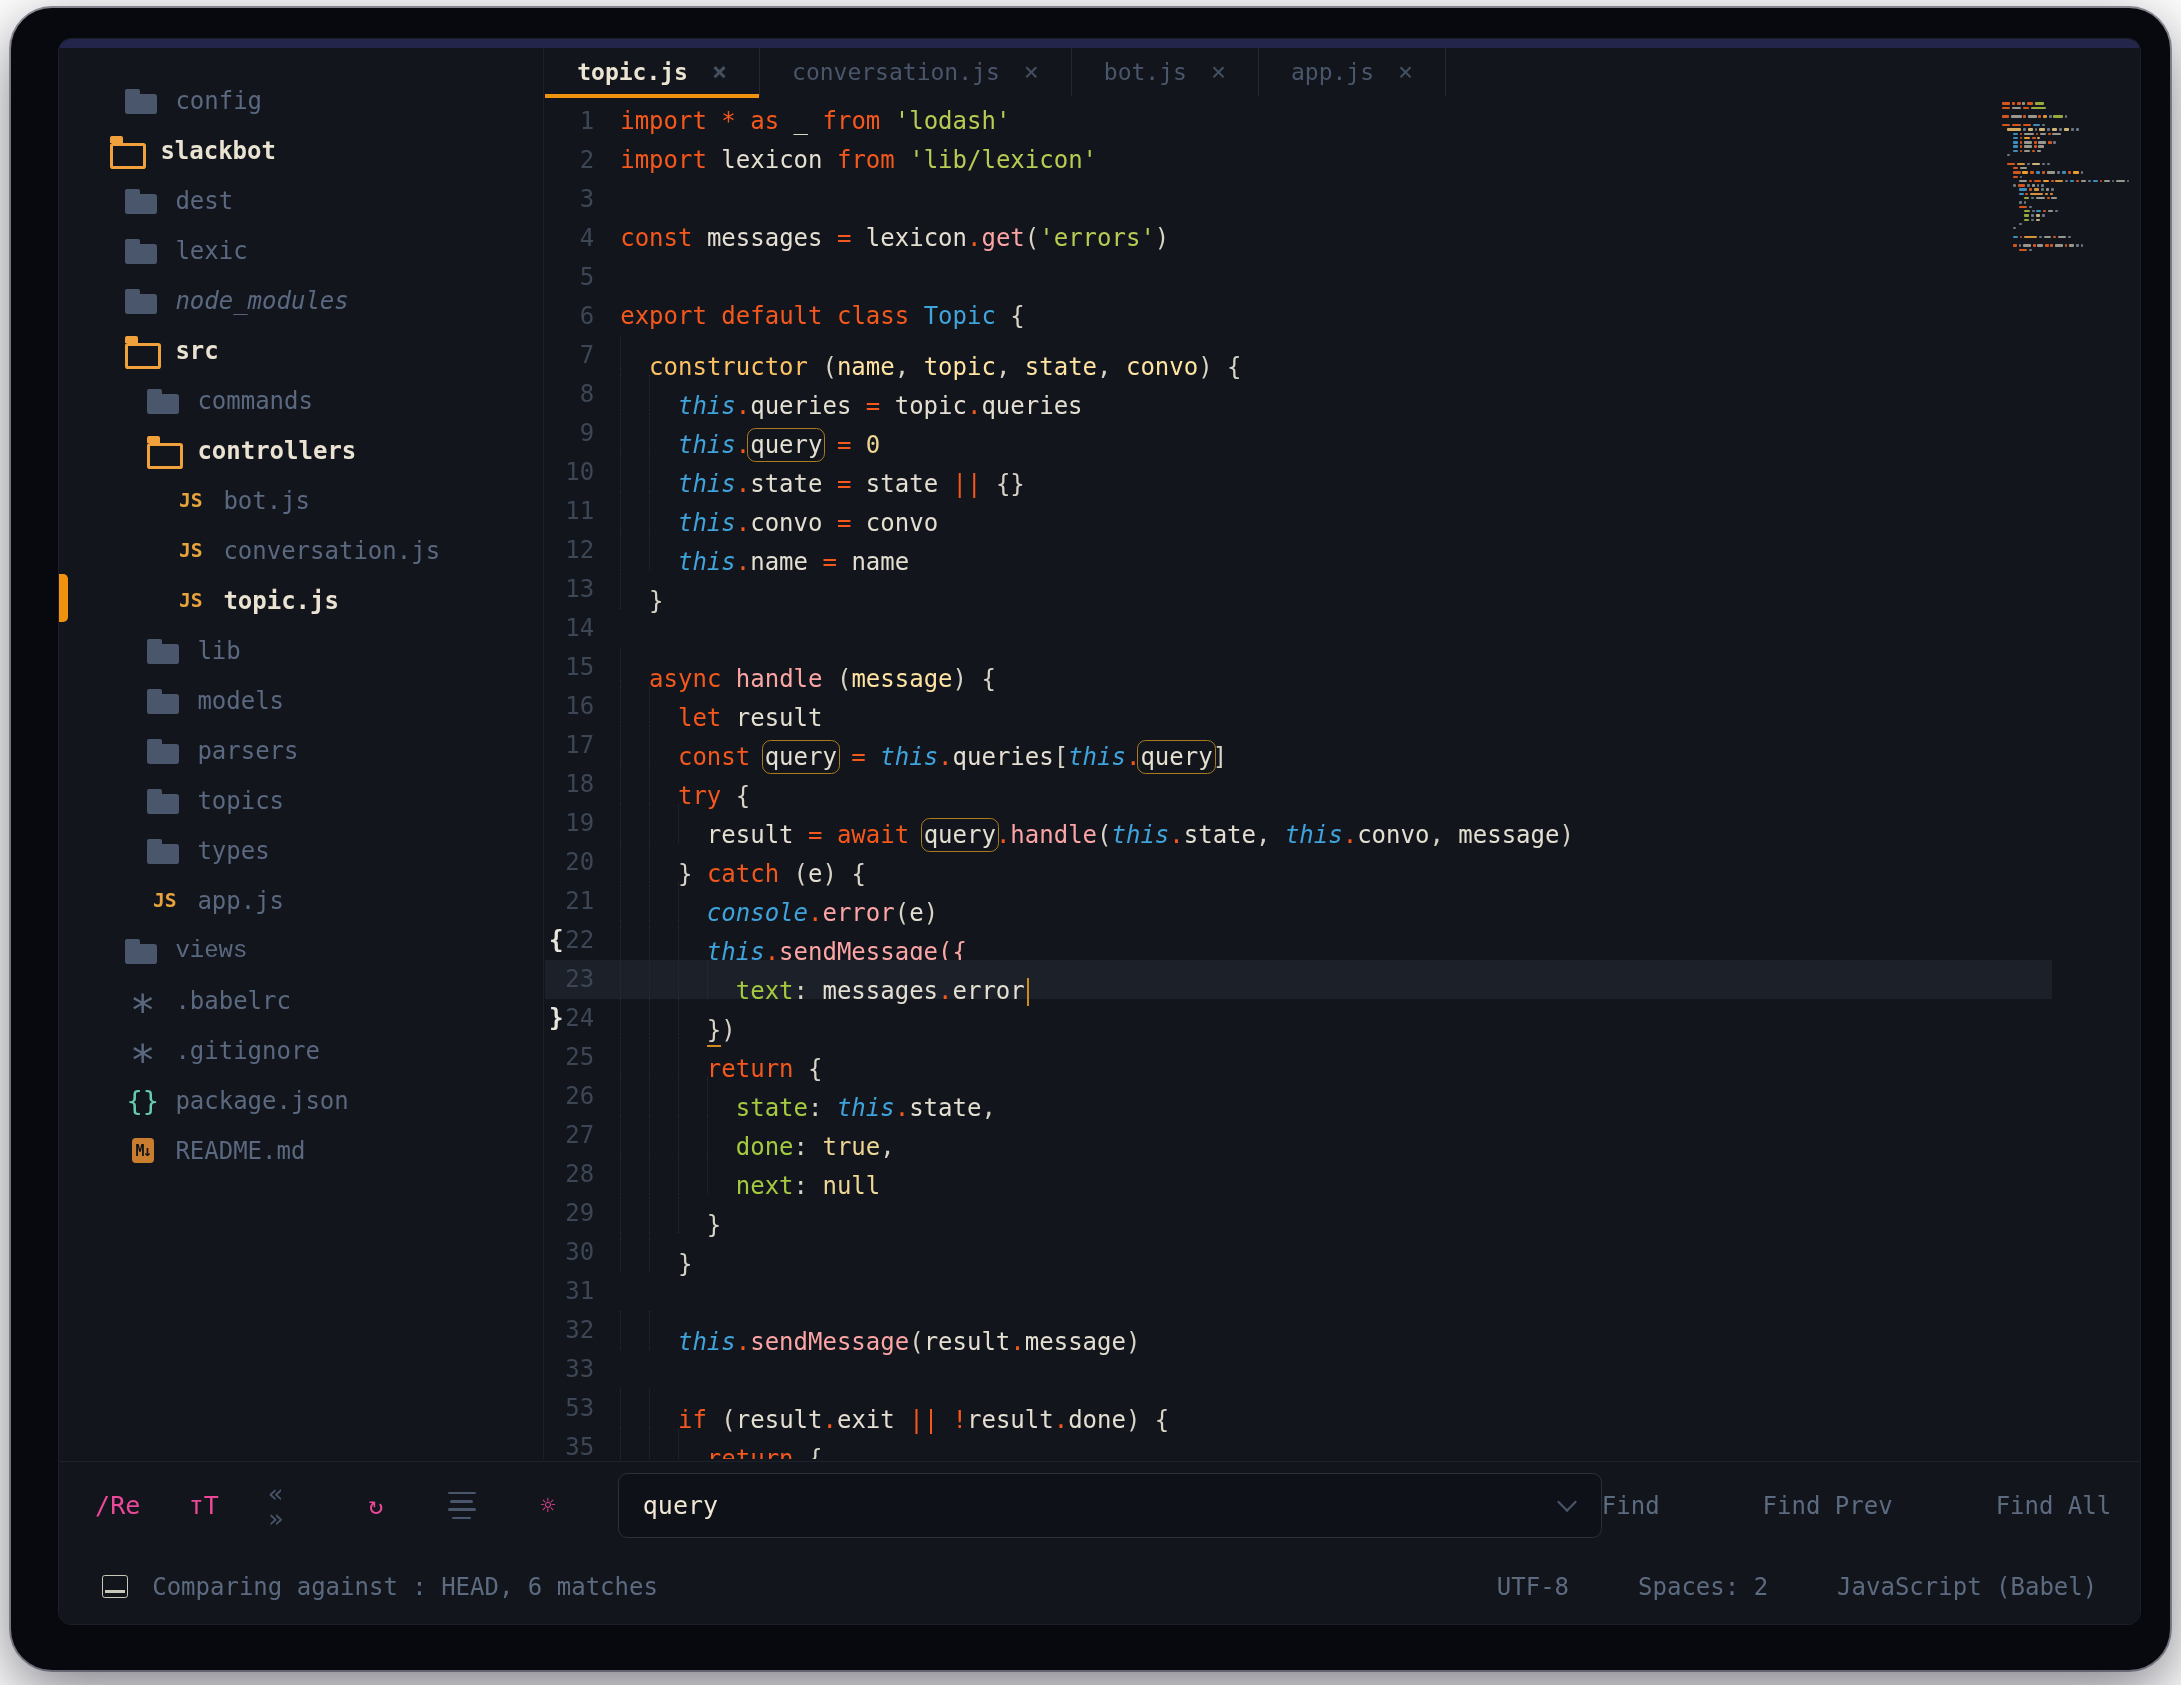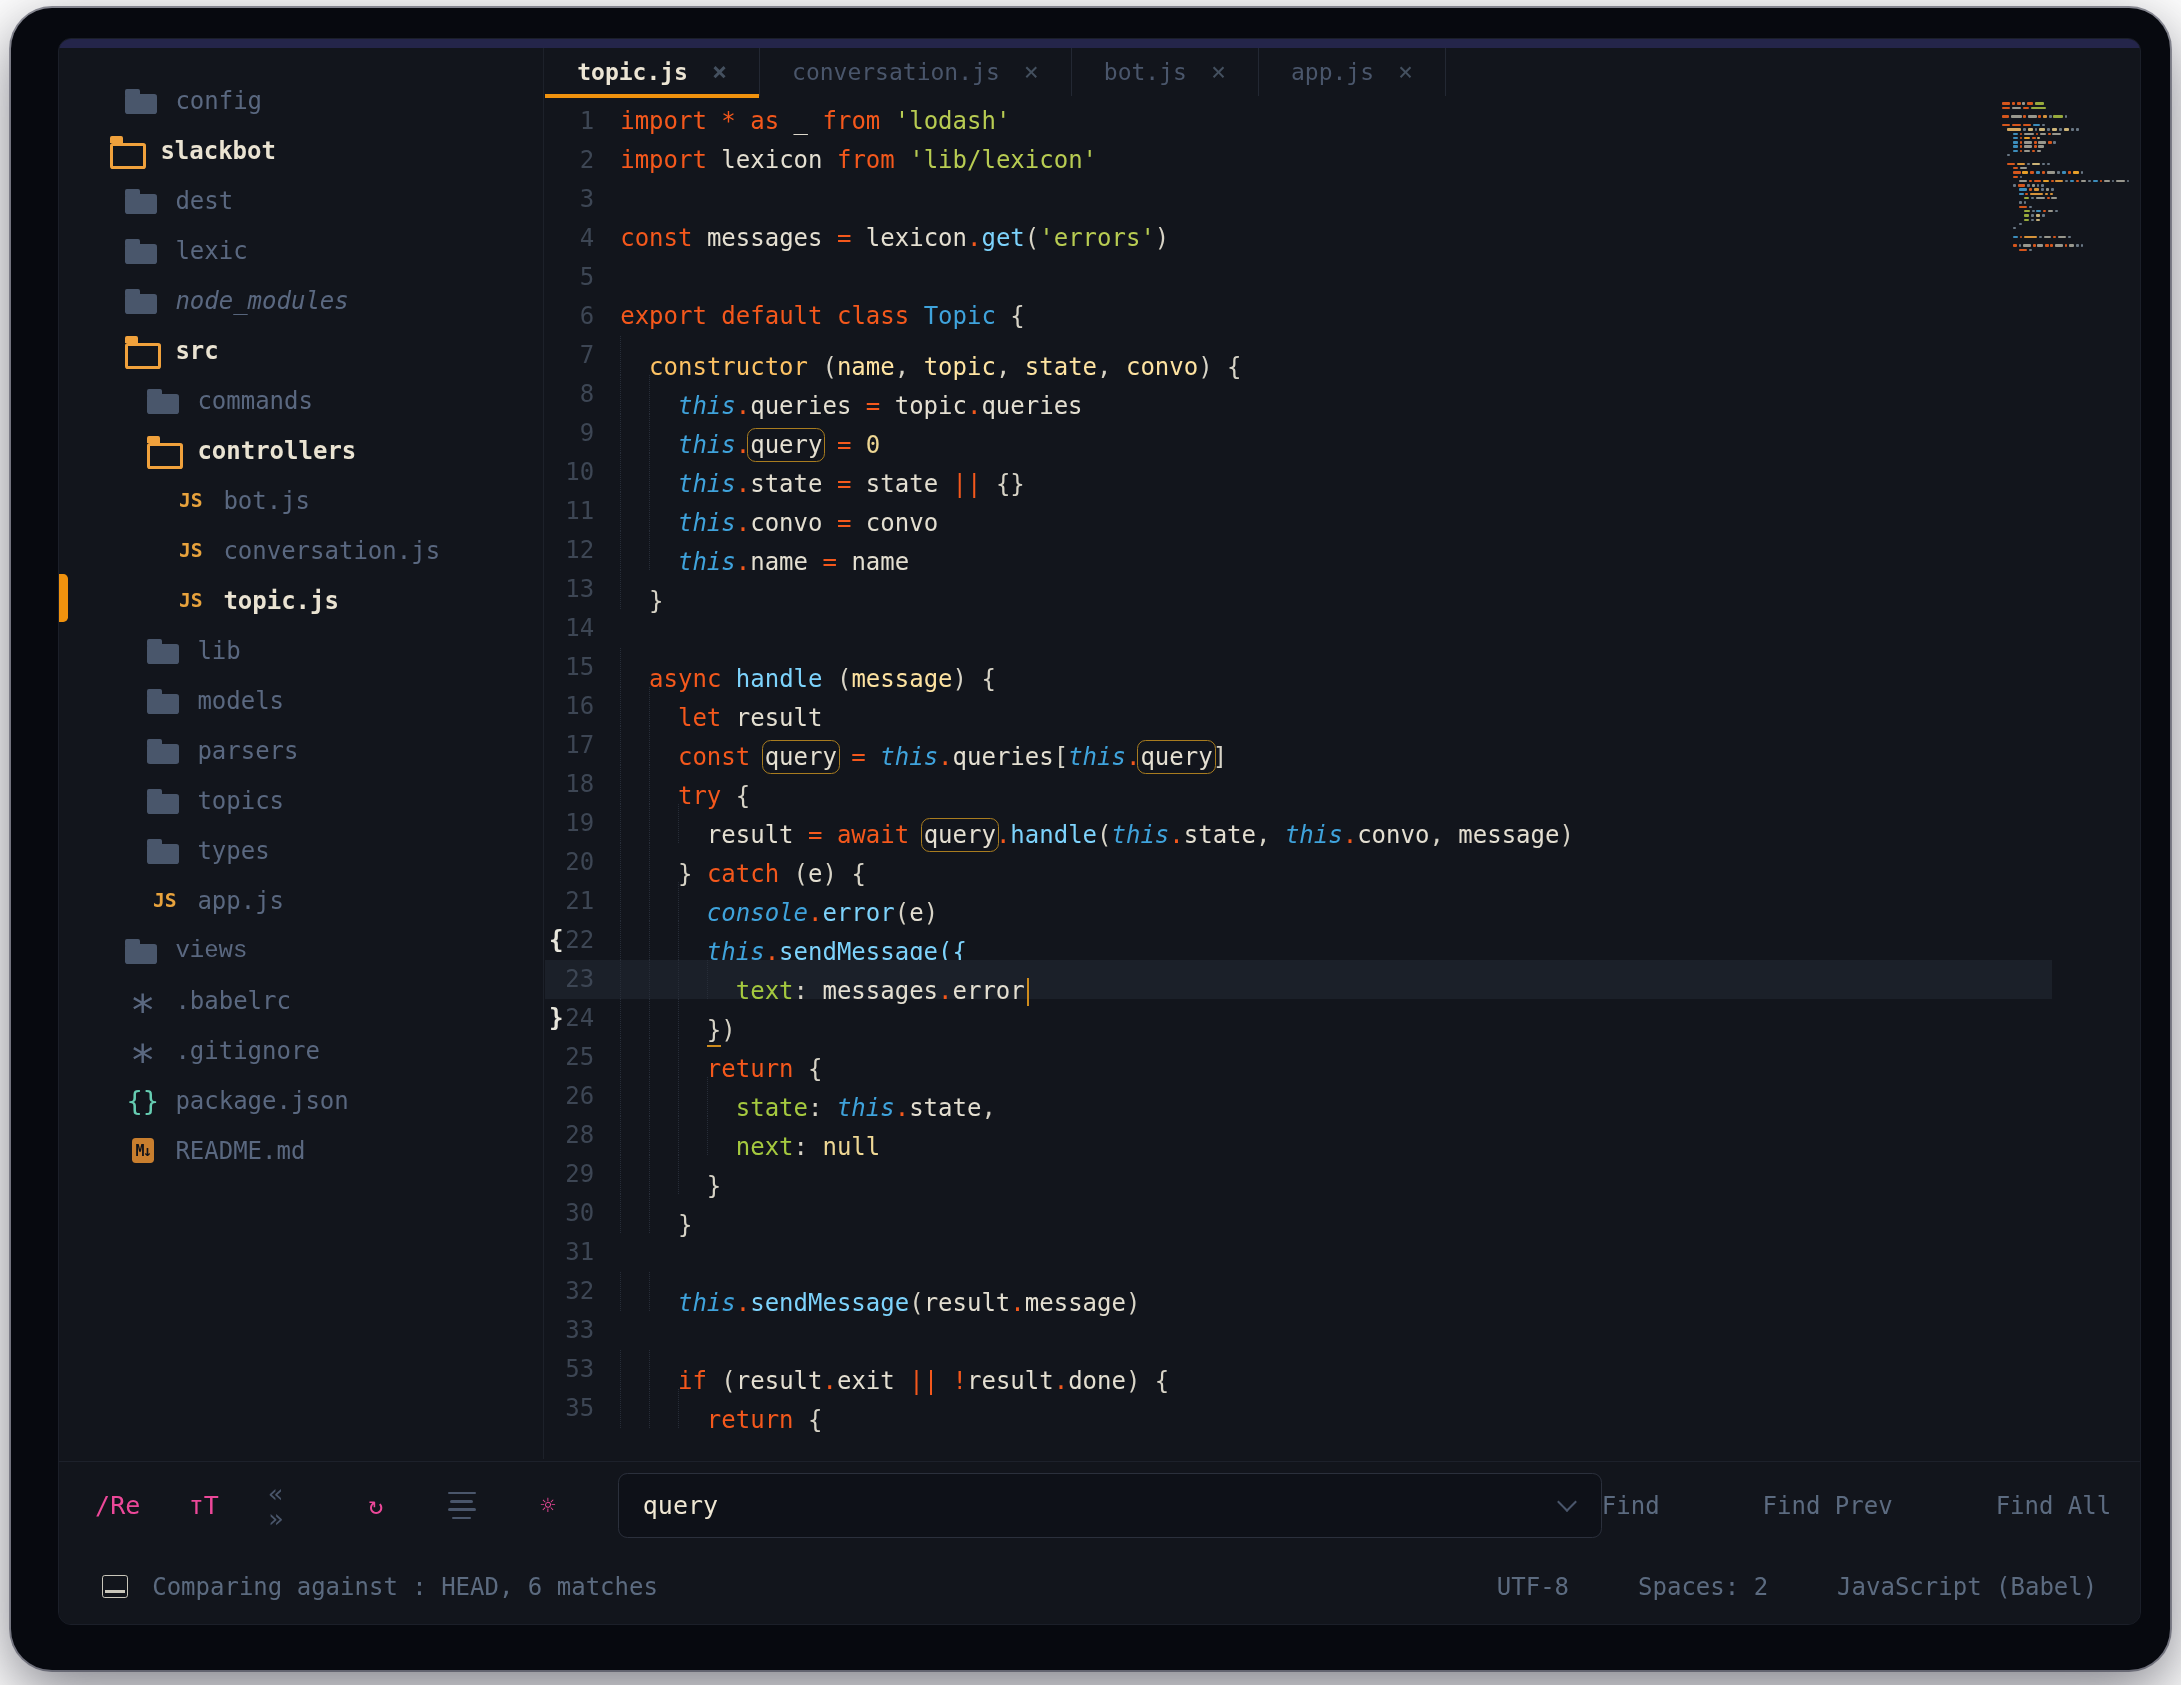--- a/index.html
+++ b/index.html
@@ -38,21 +38,21 @@
 
   
   .editor{position:absolute;left:486px;top:9.3px;right:0;bottom:165px;overflow:hidden;}
   .code{position:absolute;left:0;top:54px;right:88px;bottom:-18.6px;overflow:hidden;}
   .row{position:relative;display:flex;height:39px;line-height:39px;font-size:24px;}
   .row.active{background:#1b2029;}
   .ln{width:75px;text-align:right;padding-right:26px;color:#3d4654;flex:none;}
   .badge{position:absolute;left:3.7px;top:0;color:#e8e6dc;font-weight:bold;}
   .src{white-space:pre;}
   .ind{display:inline-block;width:2ch;height:100%;border-left:0.9px dotted #272d38;}
-  .kw{color:#f4581c}.fn{color:#7dd3fc}.fn2{color:#fdc264}.param{color:#fee3a1}
+  .kw{color:#f4581c}.fn{color:#fca5a5}.fn2{color:#fdc264}.param{color:#fee3a1}
   .str{color:#b8cc52}.key{color:#a5c93f}.num{color:#eed794}.id{color:#e4dfd1}
   .pun{color:#d7d3c6}.dot{color:#f4581c}.th{color:#3fa3dc;font-style:italic}.cls{color:#3fa3dc}
   .match{color:#e4dfd1;outline:1.9px solid #a87c1f;outline-offset:2.8px;border-radius:5.6px;}
   .ul{border-bottom:2.8px solid #cf8c1c;padding-bottom:0.9px;}
   .cursor{display:inline-block;width:2.8px;height:28px;background:#cf8c1c;vertical-align:middle;margin-left:1.9px;}
 
   
   .minimap{position:absolute;right:1.9px;top:51px;width:142px;padding:3.7px 5.6px;}
   .mm-row{height:4.3px;white-space:nowrap;overflow:hidden;}
   .mm-bar{display:inline-block;height:2.4px;border-radius:0.9px;margin-right:1.9px;vertical-align:top;opacity:.95;}
@@ -304,20 +304,24 @@
               <span class="ln">24</span>
               <span class="src"><span class="ind"></span><span class="ind"></span><span class="ind"></span><span class="pun ul">}</span><span class="pun">)</span></span>
             </div>
             <div class="row">
               <span class="ln">25</span>
               <span class="src"><span class="ind"></span><span class="ind"></span><span class="ind"></span><span class="kw">return </span><span class="pun">{</span></span>
             </div>
             <div class="row">
               <span class="ln">26</span>
               <span class="src"><span class="ind"></span><span class="ind"></span><span class="ind"></span><span class="ind"></span><span class="key">state</span><span class="pun">: </span><span class="th">this</span><span class="dot">.</span><span class="id">state</span><span class="pun">,</span></span>
+            </div>
+            <div class="row">
+              <span class="ln">27</span>
+              <span class="src"><span class="ind"></span><span class="ind"></span><span class="ind"></span><span class="ind"></span><span class="key">done</span><span class="pun">: </span><span class="num">true</span><span class="pun">,</span></span>
             </div>
             <div class="row">
               <span class="ln">28</span>
               <span class="src"><span class="ind"></span><span class="ind"></span><span class="ind"></span><span class="ind"></span><span class="key">next</span><span class="pun">: </span><span class="num">null</span></span>
             </div>
             <div class="row">
               <span class="ln">29</span>
               <span class="src"><span class="ind"></span><span class="ind"></span><span class="ind"></span><span class="pun">}</span></span>
             </div>
             <div class="row">

